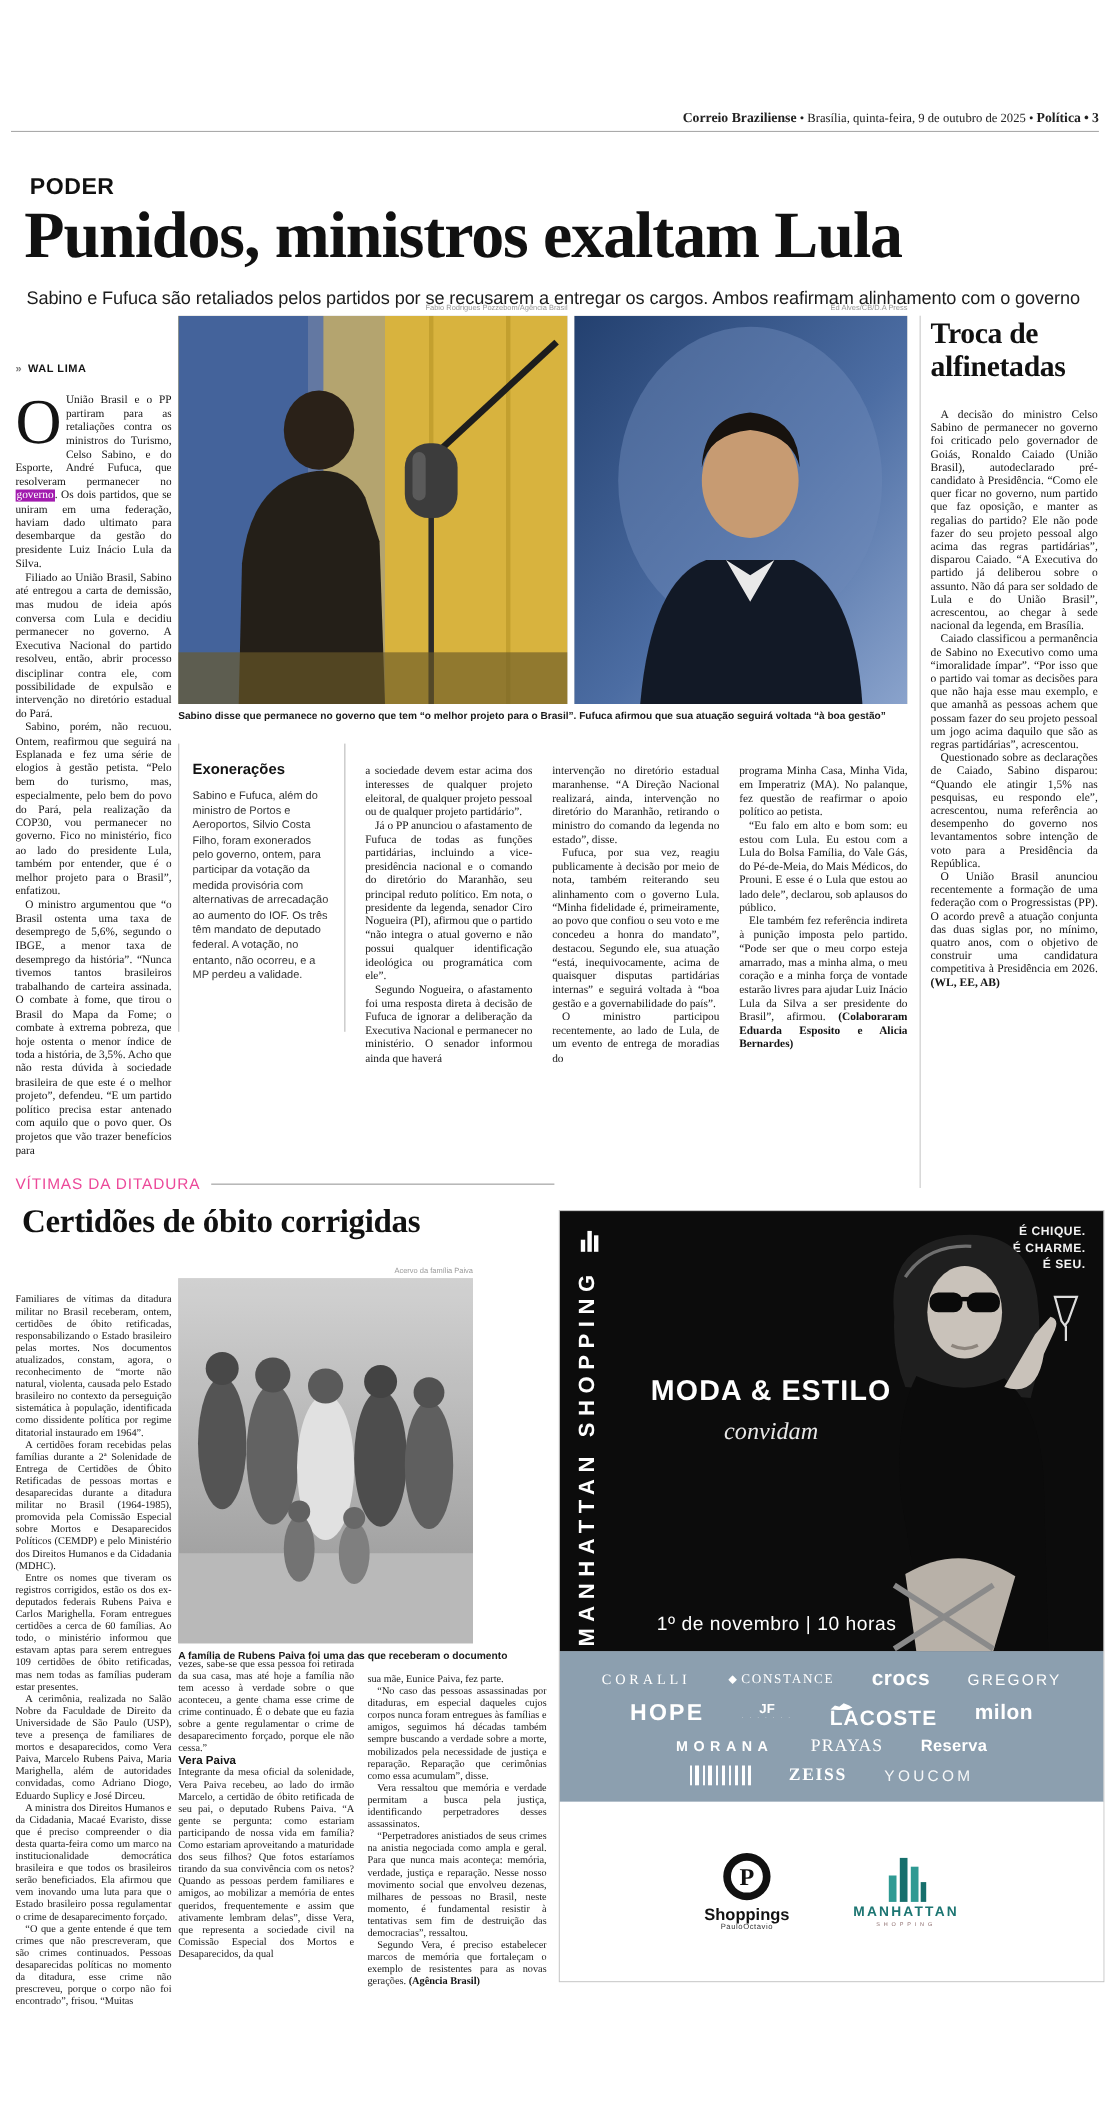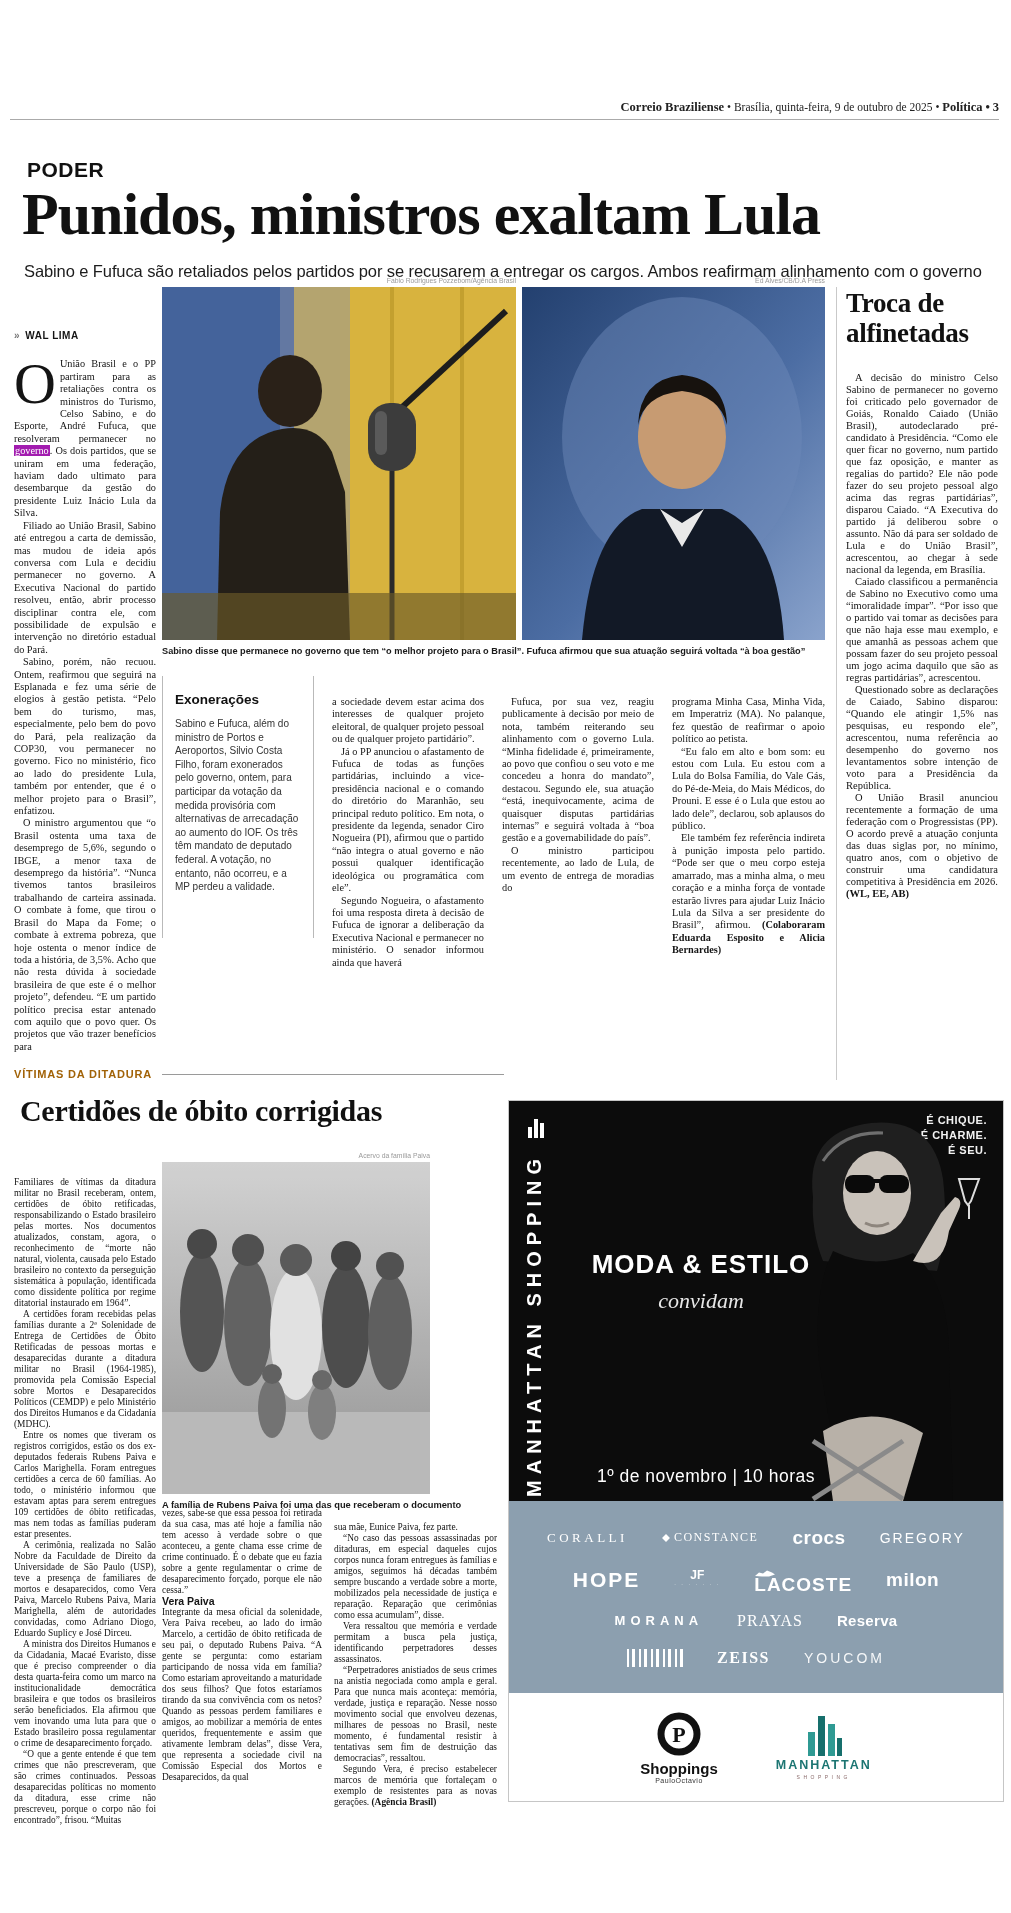--- a/index.html
+++ b/index.html
@@ -34,38 +34,38 @@
   .exobox h3{margin:0 0 10px;font-size:13.5px;font-weight:700;font-family:"Liberation Sans",sans-serif;}
   .exobox .boxtext{font-size:10px;line-height:13.6px;color:#333;font-family:"Liberation Sans",sans-serif;text-align:left;}
 
   .vr{width:1px;background:#c9c9c9;}
 
   .sbtitle{font-family:"Liberation Serif",serif;font-weight:700;font-size:27px;line-height:30px;letter-spacing:-.3px;}
   .sbody{font-size:10.5px;line-height:12px;}
 
   
   .seclabel{display:flex;align-items:center;gap:10px;}
-  .seclabel .lbl{font-size:11px;font-weight:700;letter-spacing:.8px;color:#a16207;white-space:nowrap;}
+  .seclabel .lbl{font-size:14px;font-weight:400;letter-spacing:.8px;color:#ec4899;white-space:nowrap;}
   .seclabel .line{flex:1;height:1px;background:#9a9a9a;}
   .headline2{font-family:"Liberation Serif",serif;font-weight:700;font-size:30px;letter-spacing:-.3px;}
   .bt2{font-size:9.4px;line-height:11px;}
   .subhd2{font-family:"Liberation Sans",sans-serif;font-weight:700;font-size:10.5px;margin:6px 0 3px;text-indent:0 !important;}
 
   
   .ad{border:1px solid #c6c6c6;background:#fff;display:flex;flex-direction:column;}
   .ad-black{position:relative;height:400px;background:#0c0c0c;overflow:hidden;}
   .ad-vert{position:absolute;left:14px;top:52px;writing-mode:vertical-rl;transform:rotate(180deg);color:#fff;font-weight:700;font-size:20px;letter-spacing:6px;white-space:nowrap;}
   .ad-vert-icon{position:absolute;left:17px;top:16px;}
   .ad-tags{position:absolute;right:16px;top:12px;text-align:right;color:#f2f2f2;font-size:11px;font-weight:700;line-height:15px;letter-spacing:.5px;}
   .ad-titleblk{position:absolute;left:40px;right:150px;top:148px;text-align:center;color:#fff;}
   .ad-title{font-size:26px;font-weight:700;letter-spacing:1px;}
   .ad-sub{font-family:"Liberation Serif",serif;font-style:italic;font-size:22px;color:#e8e8e8;margin-top:8px;}
   .ad-date{position:absolute;left:30px;right:130px;bottom:14px;text-align:center;color:#fff;font-size:17.5px;font-weight:400;letter-spacing:.5px;}
   .ad-woman{position:absolute;right:0;top:0;}
-  .ad-band{height:192px;background:#8C9FAF;display:flex;flex-direction:column;justify-content:space-evenly;padding:6px 26px;box-sizing:border-box;}
+  .ad-band{height:137px;background:#8C9FAF;display:flex;flex-direction:column;justify-content:space-evenly;padding:6px 26px;box-sizing:border-box;}
   .brandrow{display:flex;justify-content:center;align-items:center;gap:34px;color:#fff;}
   .b-coralli{font-family:"Liberation Serif",serif;font-size:13px;letter-spacing:3.5px;}
   .b-constance{font-family:"Liberation Serif",serif;font-size:12px;letter-spacing:1.5px;display:flex;align-items:center;gap:4px;}
   .b-crocs{font-size:19px;font-weight:800;letter-spacing:.5px;}
   .b-gregory{font-size:14px;font-weight:400;letter-spacing:2px;}
   .b-hope{font-size:21px;font-weight:800;letter-spacing:2px;}
   .b-jf{font-size:12px;font-weight:700;text-align:center;line-height:9px;}
   .b-jf small{display:block;font-size:5px;letter-spacing:2px;font-weight:400;color:#f0f0f0;}
   .b-lacoste{display:flex;flex-direction:column;align-items:flex-start;font-size:19px;font-weight:800;letter-spacing:1px;line-height:14px;}
   .b-milon{font-size:19px;font-weight:800;letter-spacing:.5px;}
@@ -155,20 +155,21 @@
 <div class="abs col exobox" style="left:162px;top:676px;width:152px;height:262px;">
   <h3>Exonerações</h3>
   <div class="boxtext">Sabino e Fufuca, além do ministro de Portos e Aeroportos, Silvio Costa Filho, foram exonerados pelo governo, ontem, para participar da votação da medida provisória com alternativas de arrecadação ao aumento do IOF. Os três têm mandato de deputado federal. A votação, no entanto, não ocorreu, e a MP perdeu a validade.</div>
 </div>
 <div class="abs col bt" style="left:332px;top:676px;width:152px;height:382px;padding-top:20px;box-sizing:border-box;">
   <p class="noindent">a sociedade devem estar acima dos interesses de qualquer projeto eleitoral, de qualquer projeto pessoal ou de qualquer projeto partidário”.</p>
   <p>Já o PP anunciou o afastamento de Fufuca de todas as funções partidárias, incluindo a vice-presidência nacional e o comando do diretório do Maranhão, seu principal reduto político. Em nota, o presidente da legenda, senador Ciro Nogueira (PI), afirmou que o partido “não integra o atual governo e não possui qualquer identificação ideológica ou programática com ele”.</p>
   <p>Segundo Nogueira, o afastamento foi uma resposta direta à decisão de Fufuca de ignorar a deliberação da Executiva Nacional e permanecer no ministério. O senador informou ainda que haverá</p>
 </div>
 <div class="abs col bt" style="left:502px;top:676px;width:152px;height:382px;padding-top:20px;box-sizing:border-box;">
+  <p class="noindent">intervenção no diretório estadual maranhense. “A Direção Nacional realizará, ainda, intervenção no diretório do Maranhão, retirando o ministro do comando da legenda no estado”, disse.</p>
   <p>Fufuca, por sua vez, reagiu publicamente à decisão por meio de nota, também reiterando seu alinhamento com o governo Lula. “Minha fidelidade é, primeiramente, ao povo que confiou o seu voto e me concedeu a honra do mandato”, destacou. Segundo ele, sua atuação “está, inequivocamente, acima de quaisquer disputas partidárias internas” e seguirá voltada à “boa gestão e a governabilidade do país”.</p>
   <p>O ministro participou recentemente, ao lado de Lula, de um evento de entrega de moradias do</p>
 </div>
 <div class="abs col bt" style="left:672px;top:676px;width:153px;height:382px;padding-top:20px;box-sizing:border-box;">
   <p class="noindent">programa Minha Casa, Minha Vida, em Imperatriz (MA). No palanque, fez questão de reafirmar o apoio político ao petista.</p>
   <p>“Eu falo em alto e bom som: eu estou com Lula. Eu estou com a Lula do Bolsa Família, do Vale Gás, do Pé-de-Meia, do Mais Médicos, do Prouni. E esse é o Lula que estou ao lado dele”, declarou, sob aplausos do público.</p>
   <p><span>Ele também fez referência indireta à punição imposta pelo partido. “Pode ser que o meu corpo esteja amarrado, mas a minha alma, o meu coração e a minha força de vontade estarão livres para ajudar Luiz Inácio Lula da Silva a ser presidente do Brasil”, afirmou. </span><b>(Colaboraram Eduarda Esposito e Alicia Bernardes)</b></p>
 </div>
 
 <div class="abs vr" style="left:836px;top:287px;height:793px;"></div>

